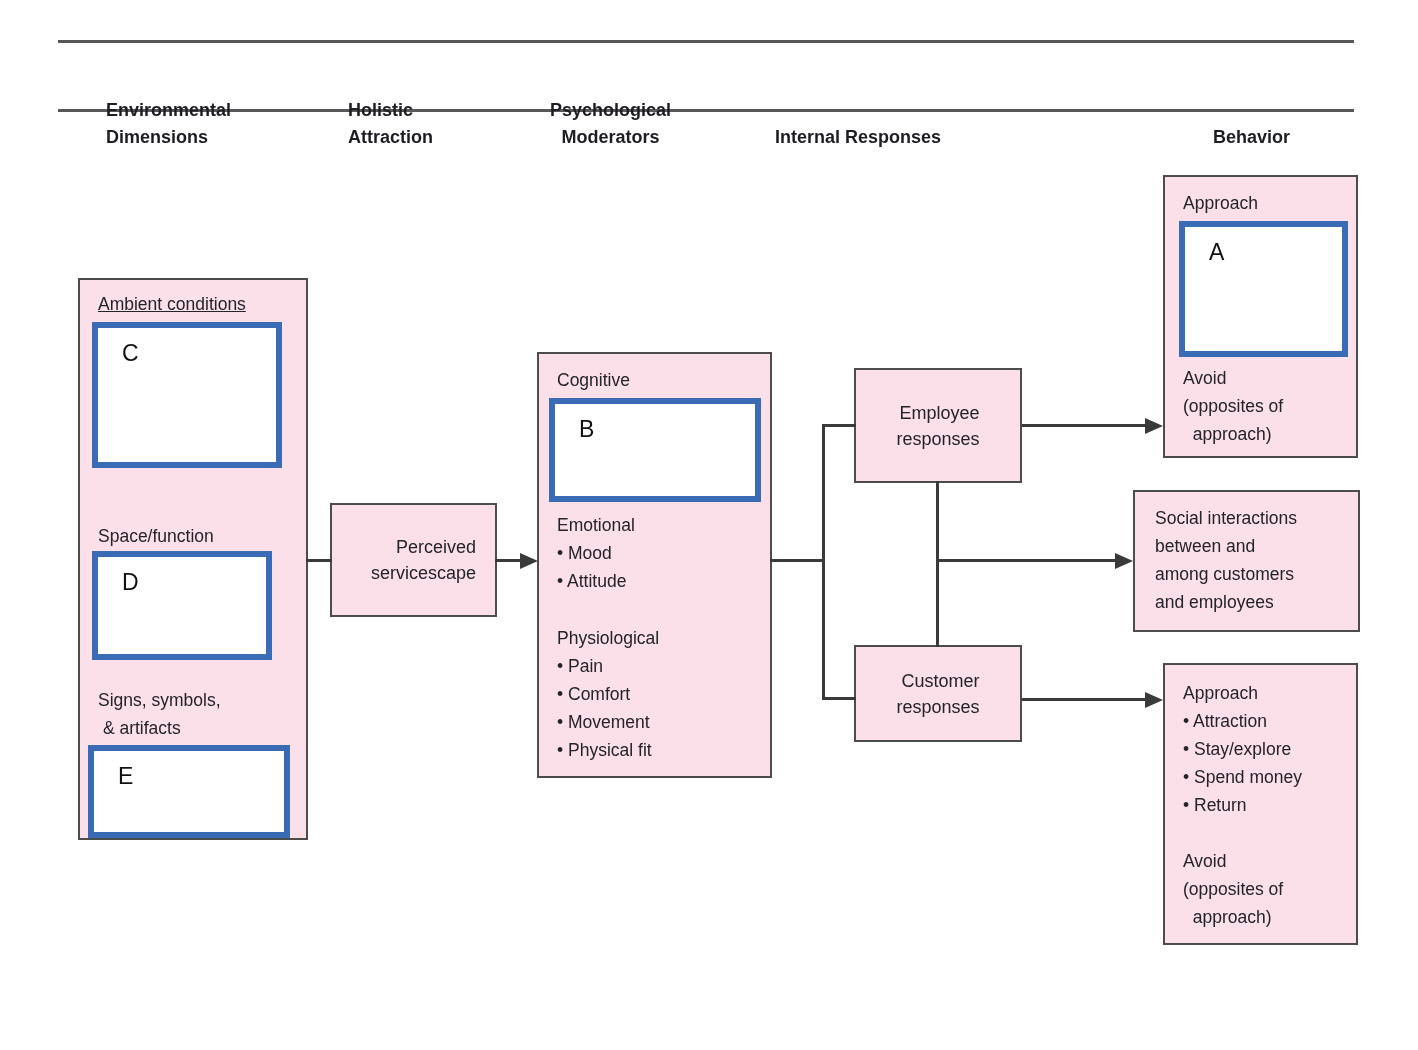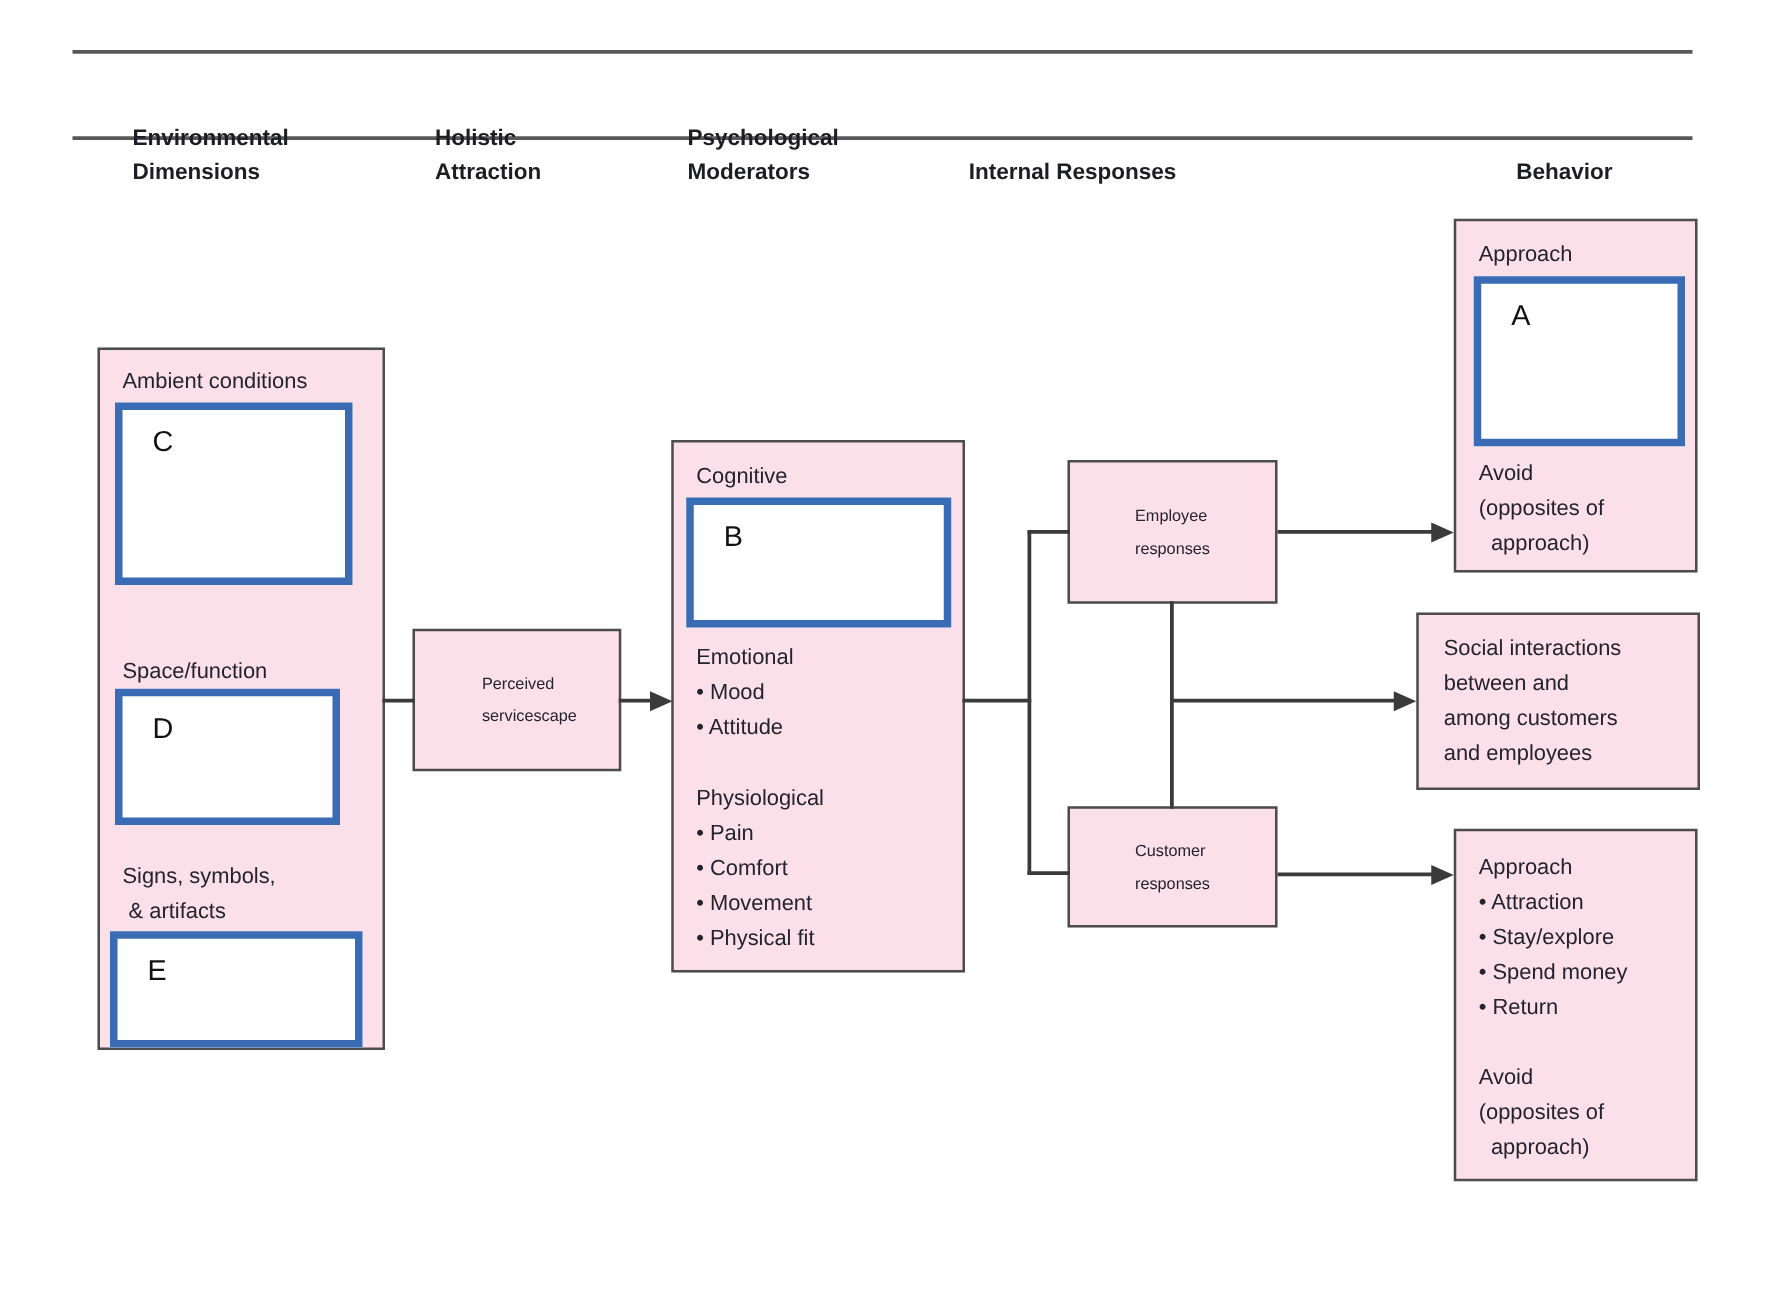--- a/index.html
+++ b/index.html
@@ -27,21 +27,21 @@
   }
   .slot .letter{
     position:absolute; left:24px; top:12px; font-size:23px; color:#111;
   }
   .lbl{
     position:absolute; font-size:17.5px; line-height:28px;
     white-space:pre-wrap; color:var(--text);
   }
   .centerbox{
     display:flex; align-items:center; justify-content:center;
-    text-align:left; font-size:13px; line-height:26px;
+    text-align:right; font-size:18px; line-height:26px;
     white-space:pre-wrap;
   }
   .hline{position:absolute; height:3px; background:var(--line);}
   .vline{position:absolute; width:3px; background:var(--line);}
   .arrowhead{
     position:absolute; width:0; height:0;
     border-top:8px solid transparent; border-bottom:8px solid transparent;
     border-left:18px solid var(--line);
   }
 </style>
@@ -50,27 +50,27 @@
 
 <div class="canvas">
 
   <div class="rule" style="left:58px; top:40px; width:1296px;"></div>
   <div class="rule" style="left:58px; top:109px; width:1296px;"></div>
 
   <div class="colhead" style="left:106px; top:53px;">Environmental
 Dimensions</div>
   <div class="colhead" style="left:348px; top:53px;">Holistic
 Attraction</div>
-  <div class="colhead" style="left:550px; top:53px;">Psychological
+  <div class="colhead" style="left:550px; top:53px;text-align:center;">Psychological
 Moderators</div>
   <div class="colhead" style="left:775px; top:80px;">Internal Responses</div>
   <div class="colhead" style="left:1213px; top:80px;">Behavior</div>
 
   <div class="panel" style="left:78px; top:278px; width:230px; height:562px;"></div>
-  <div class="lbl" style="left:98px; top:290px;">Ambient conditions</div>
+  <div class="lbl" style="left:98px; top:290px;text-decoration:underline;">Ambient conditions</div>
   <div class="slot" style="left:92px; top:322px; width:190px; height:146px;">
     <span class="letter">C</span>
   </div>
   <div class="lbl" style="left:98px; top:522px;">Space/function</div>
   <div class="slot" style="left:92px; top:551px; width:180px; height:109px;">
     <span class="letter">D</span>
   </div>
   <div class="lbl" style="left:98px; top:686px;">Signs, symbols,
  &amp; artifacts</div>
   <div class="slot" style="left:88px; top:745px; width:202px; height:93px;">

